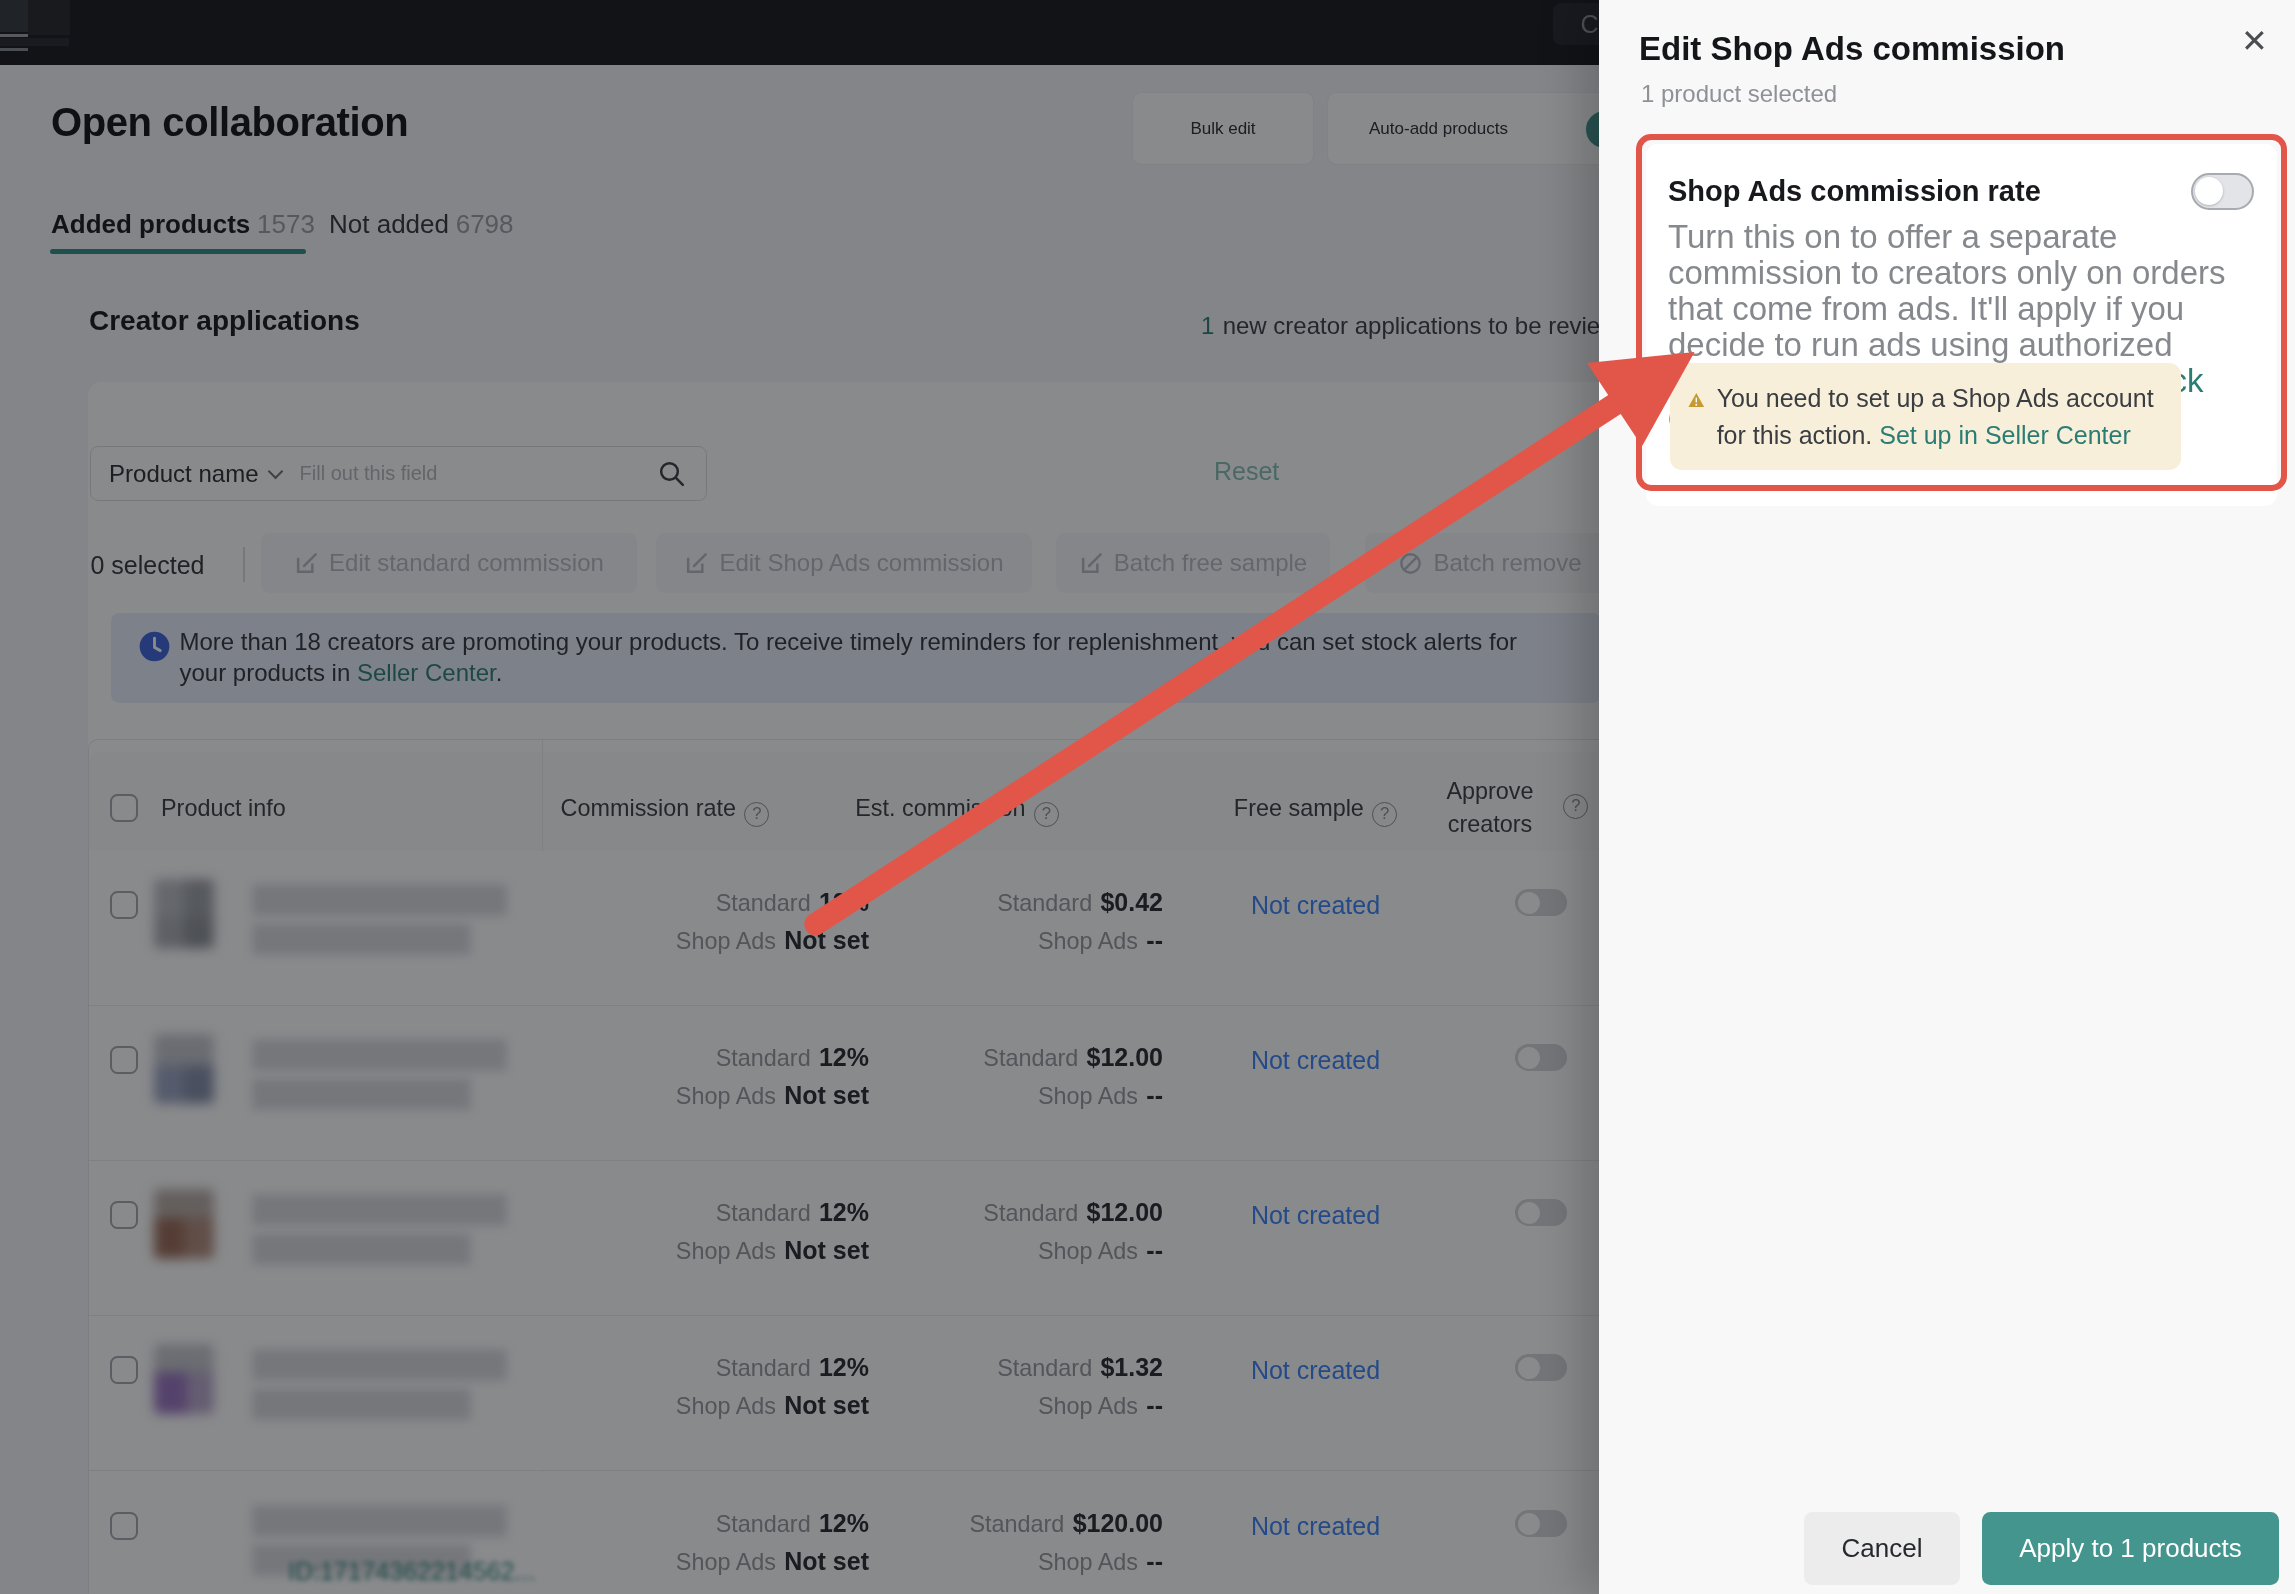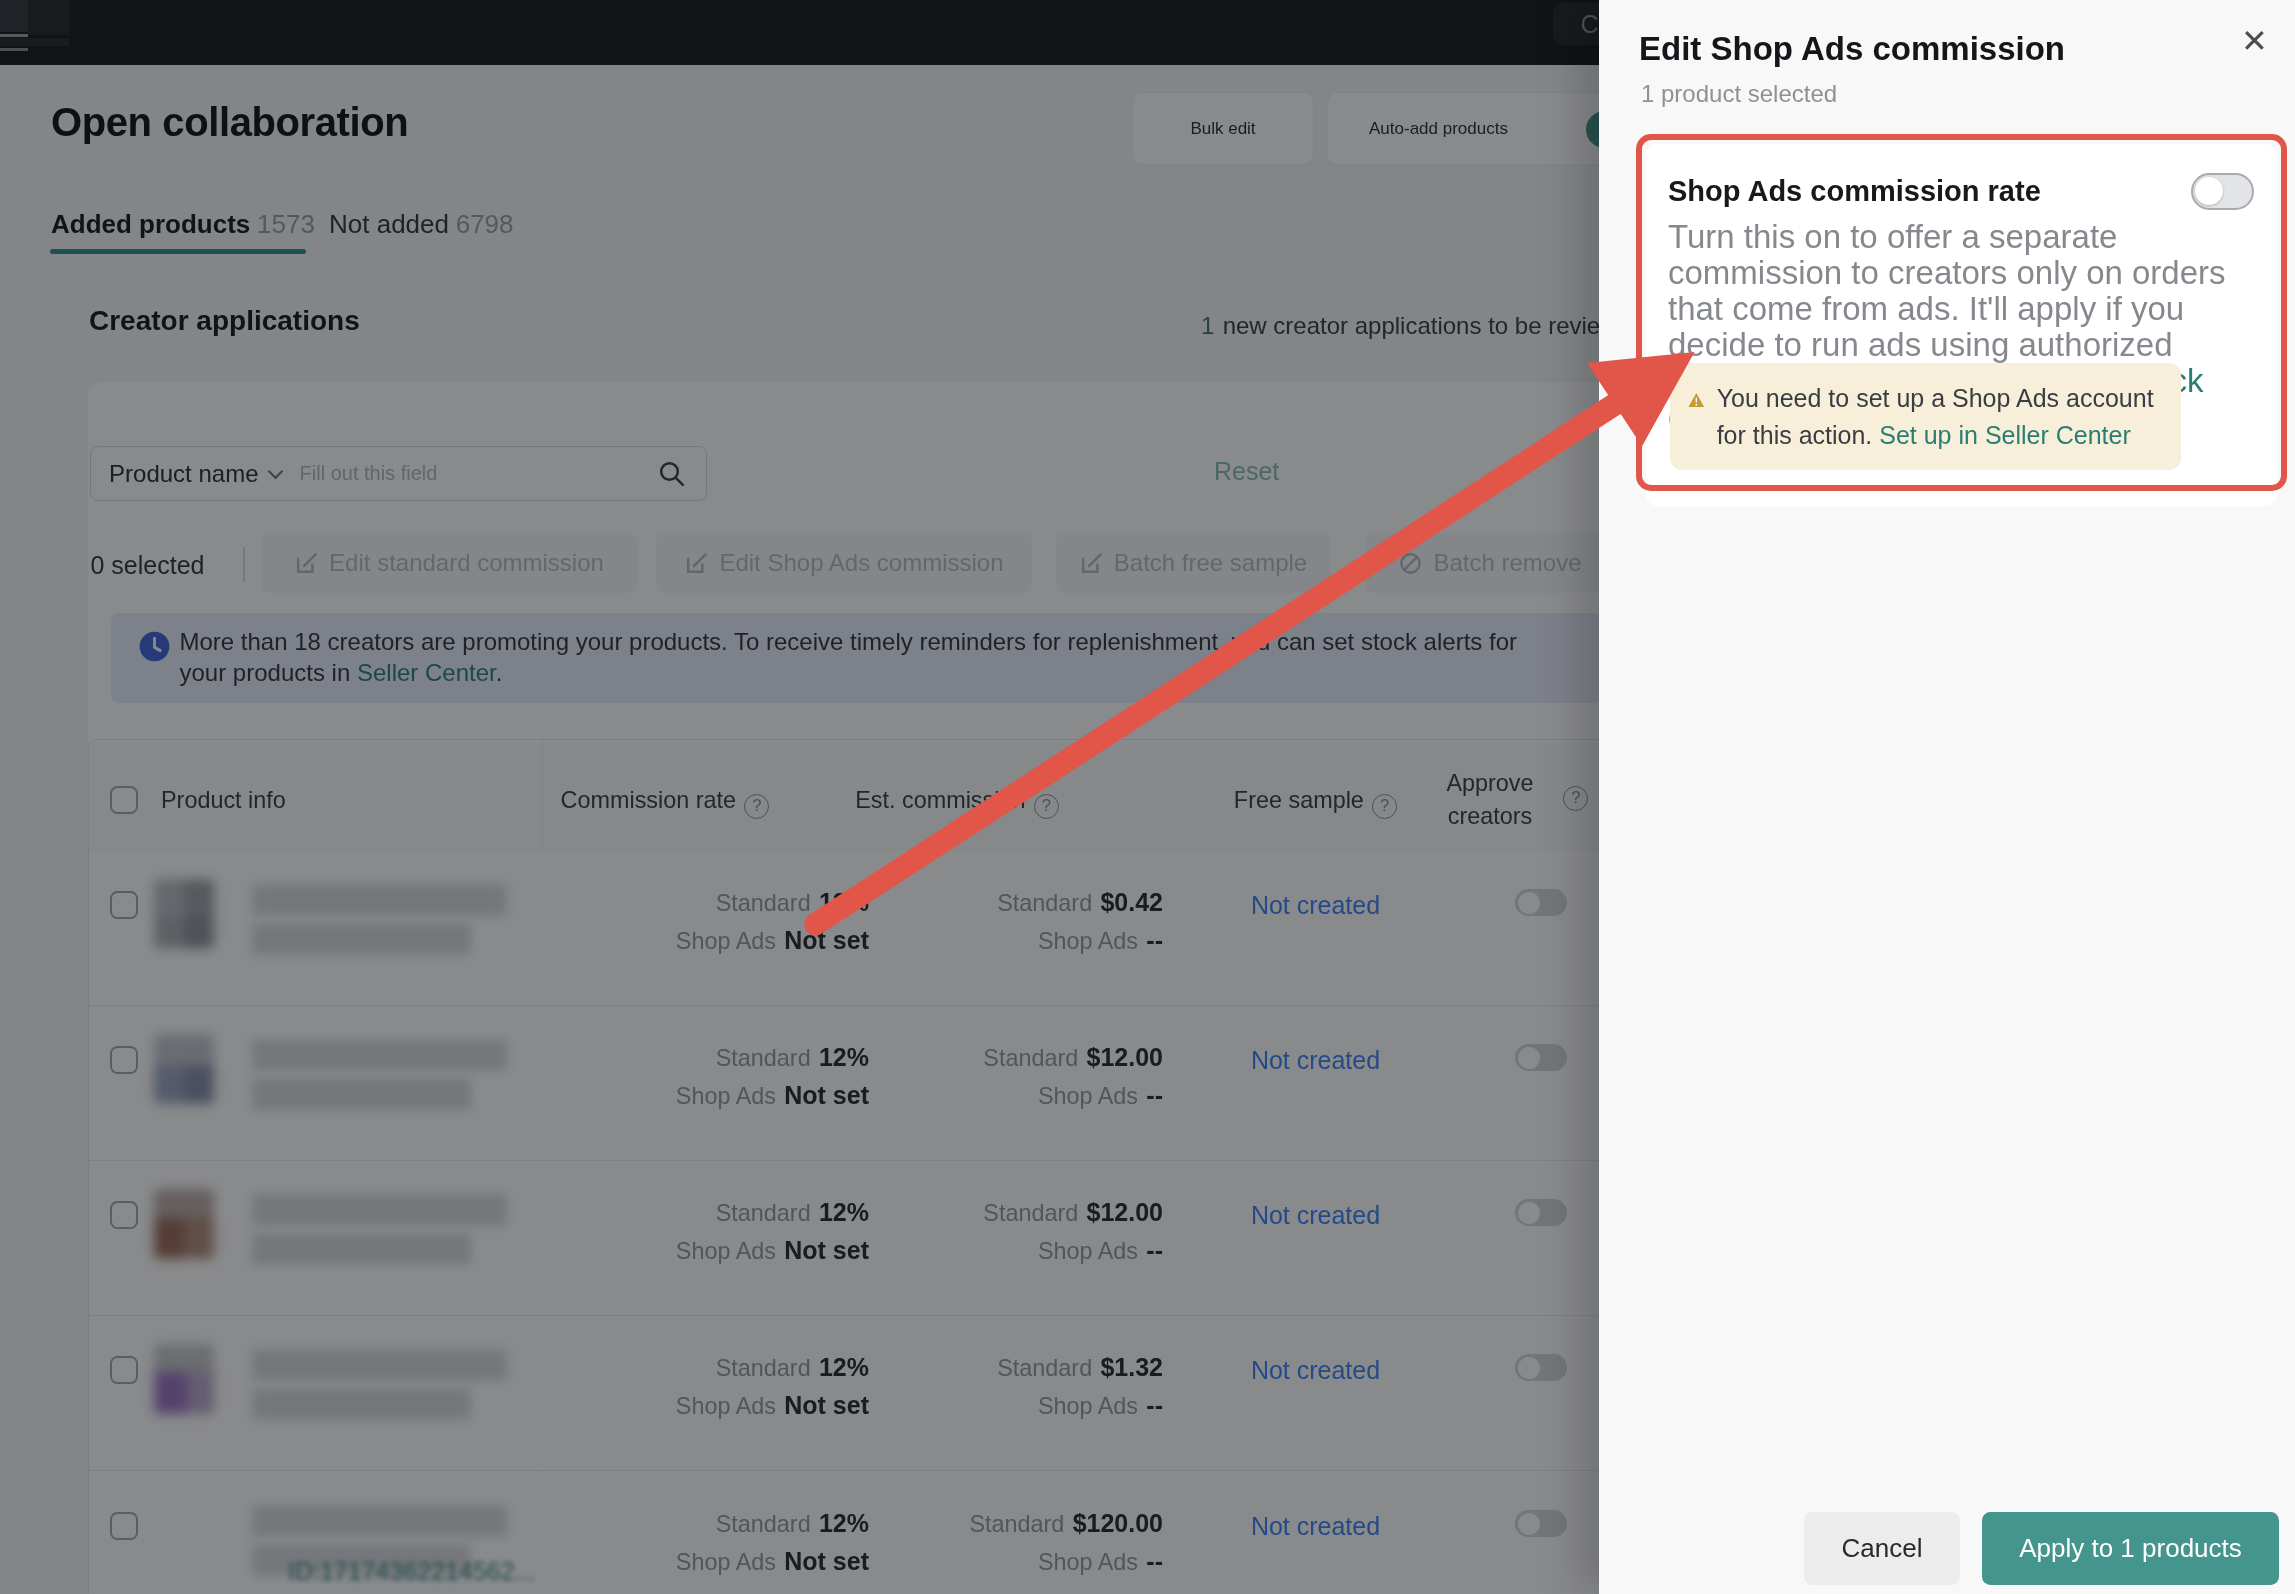--- a/index.html
+++ b/index.html
@@ -50,21 +50,21 @@
   .tbtn svg{flex:0 0 auto;}
 
   
   #banner{left:22.5px;top:231px;width:1490px;height:90px;background:#e8edf9;border-radius:8.3px;}
   #banner .txt{position:absolute;left:69px;top:13.3px;width:1368px;font-size:24px;line-height:31px;color:#33363c;}
   #banner a{color:#2e7f76;text-decoration:none;}
   #banner svg{position:absolute;left:27px;top:16.7px;}
 
   
   #table{left:0px;top:357px;width:1531px;height:855px;border:0.8px solid #e6e7ea;border-radius:10px 10px 0 0;background:#fff;}
-  #thead{position:absolute;left:0;top:4px;width:100%;height:110px;background:#fafbfc;border-bottom:0.8px solid #ececf0;border-radius:10px 10px 0 0;}
+  #thead{position:absolute;left:0;top:12px;width:100%;height:110px;background:#fafbfc;border-bottom:0.8px solid #ececf0;border-radius:10px 10px 0 0;}
   .vline{position:absolute;left:453px;top:0;width:0.8px;height:855px;background:#ececf0;}
   .hcell{position:absolute;font-size:23.4px;font-weight:500;color:#3a3d42;}
   .qmark{display:inline-block;width:25px;height:25px;border:1.7px solid #8d9095;border-radius:50%;
          color:#8d9095;font-size:16.7px;line-height:22.5px;text-align:center;vertical-align:-3.3px;margin-left:8.3px;}
   .cbx{position:absolute;width:28px;height:28px;border:2.5px solid #a4a7ac;border-radius:7.5px;background:#fff;}
 
   .trow{position:absolute;left:0;width:1531px;height:155px;border-bottom:0.8px solid #ececf0;background:#fff;}
   .thumb{position:absolute;left:65px;top:27.5px;width:60px;height:70px;border-radius:5px;filter:blur(5.8px);}
   .mosaic{position:absolute;background:#d9dbdf;filter:blur(5px);border-radius:3.3px;}
   .m1{left:163px;top:33px;width:255px;height:32px;}

